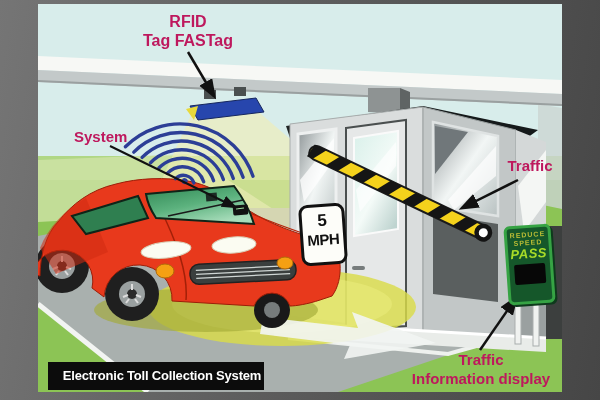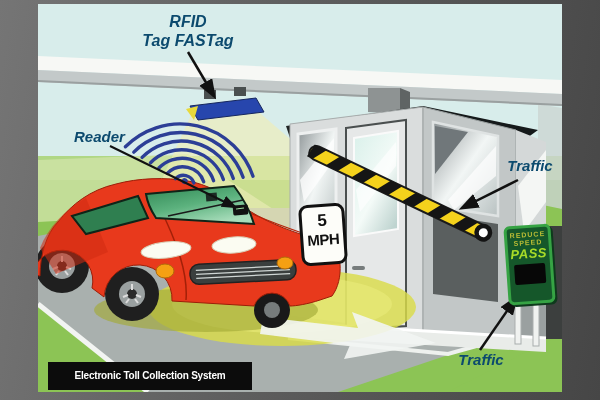--- a/index.html
+++ b/index.html
@@ -8,34 +8,33 @@
     background:linear-gradient(100deg,#757575 0%,#5e5e5e 45%,#464646 100%);
     font-family:"Liberation Sans",sans-serif;
     position:relative;
   }
   #canvas{
     position:absolute;left:38px;top:4px;width:524px;height:388px;
     background:#d8edeb;overflow:hidden;
   }
   #scene{position:absolute;left:0;top:0;}
   .lbl{
-    position:absolute;color:#0c4a6e;font-weight:700;
+    position:absolute;color:#be185d;font-weight:700;
     text-align:center;line-height:19px;font-size:15px;
     white-space:nowrap;
-    font-style:italic;
   }
   .lbl span{display:block;}
   #rfid-label{left:85px;top:8px;width:130px;font-size:16px;}
   #fastag-label{left:36px;top:123px;width:80px;text-align:left;}
   #gate-label{left:458px;top:152px;width:68px;}
   #info-label{left:360px;top:346px;width:166px;}
   #title-badge{
     position:absolute;left:10px;top:358px;width:204px;height:28px;
-    background:#0c0c0c;color:#ffffff;font-weight:700;font-size:10px;
-    letter-spacing:-0.2px;line-height:28px;text-align:center;white-space:nowrap;
+    background:#0c0c0c;color:#ffffff;font-weight:700;font-size:13px;
+    letter-spacing:-0.2px;line-height:28px;text-align:center;white-space:nowrap;padding-left:12px;
   }
   #speed-sign{
     position:absolute;left:262px;top:200px;width:40px;height:51px;
     background:#fdfdf9;border:3px solid #111;border-radius:9px;
     transform:rotate(-4deg);text-align:center;color:#111;
     padding-top:4px;
   }
   #speed-sign .v{font-size:17px;font-weight:700;line-height:20px;display:block;}
   #speed-sign .u{font-size:15px;font-weight:700;line-height:18px;display:block;letter-spacing:-0.5px;}
   #display-sign{
@@ -258,27 +257,28 @@
     <line x1="480" y1="176" x2="424" y2="204" stroke-width="2.5" marker-end="url(#ah)"></line>
     <line x1="442" y1="346" x2="478" y2="294" stroke-width="2.5" marker-end="url(#ah)"></line>
   </g>
 </svg>
 
   <div class="lbl" id="rfid-label">
     <span>RFID</span>
     <span>Tag FASTag</span>
   </div>
   <div class="lbl" id="fastag-label">
-    <span>Reader</span>
+    <span>System</span>
   </div>
   <div class="lbl" id="gate-label">
     <span>Traffic</span>
   </div>
   <div class="lbl" id="info-label">
     <span>Traffic</span>
+    <span>Information display</span>
   </div>
 
   <div id="speed-sign">
     <span class="v">5</span>
     <span class="u">MPH</span>
   </div>
 
   <div id="display-sign">
     <span class="s">REDUCE</span>
     <span class="s">SPEED</span>

